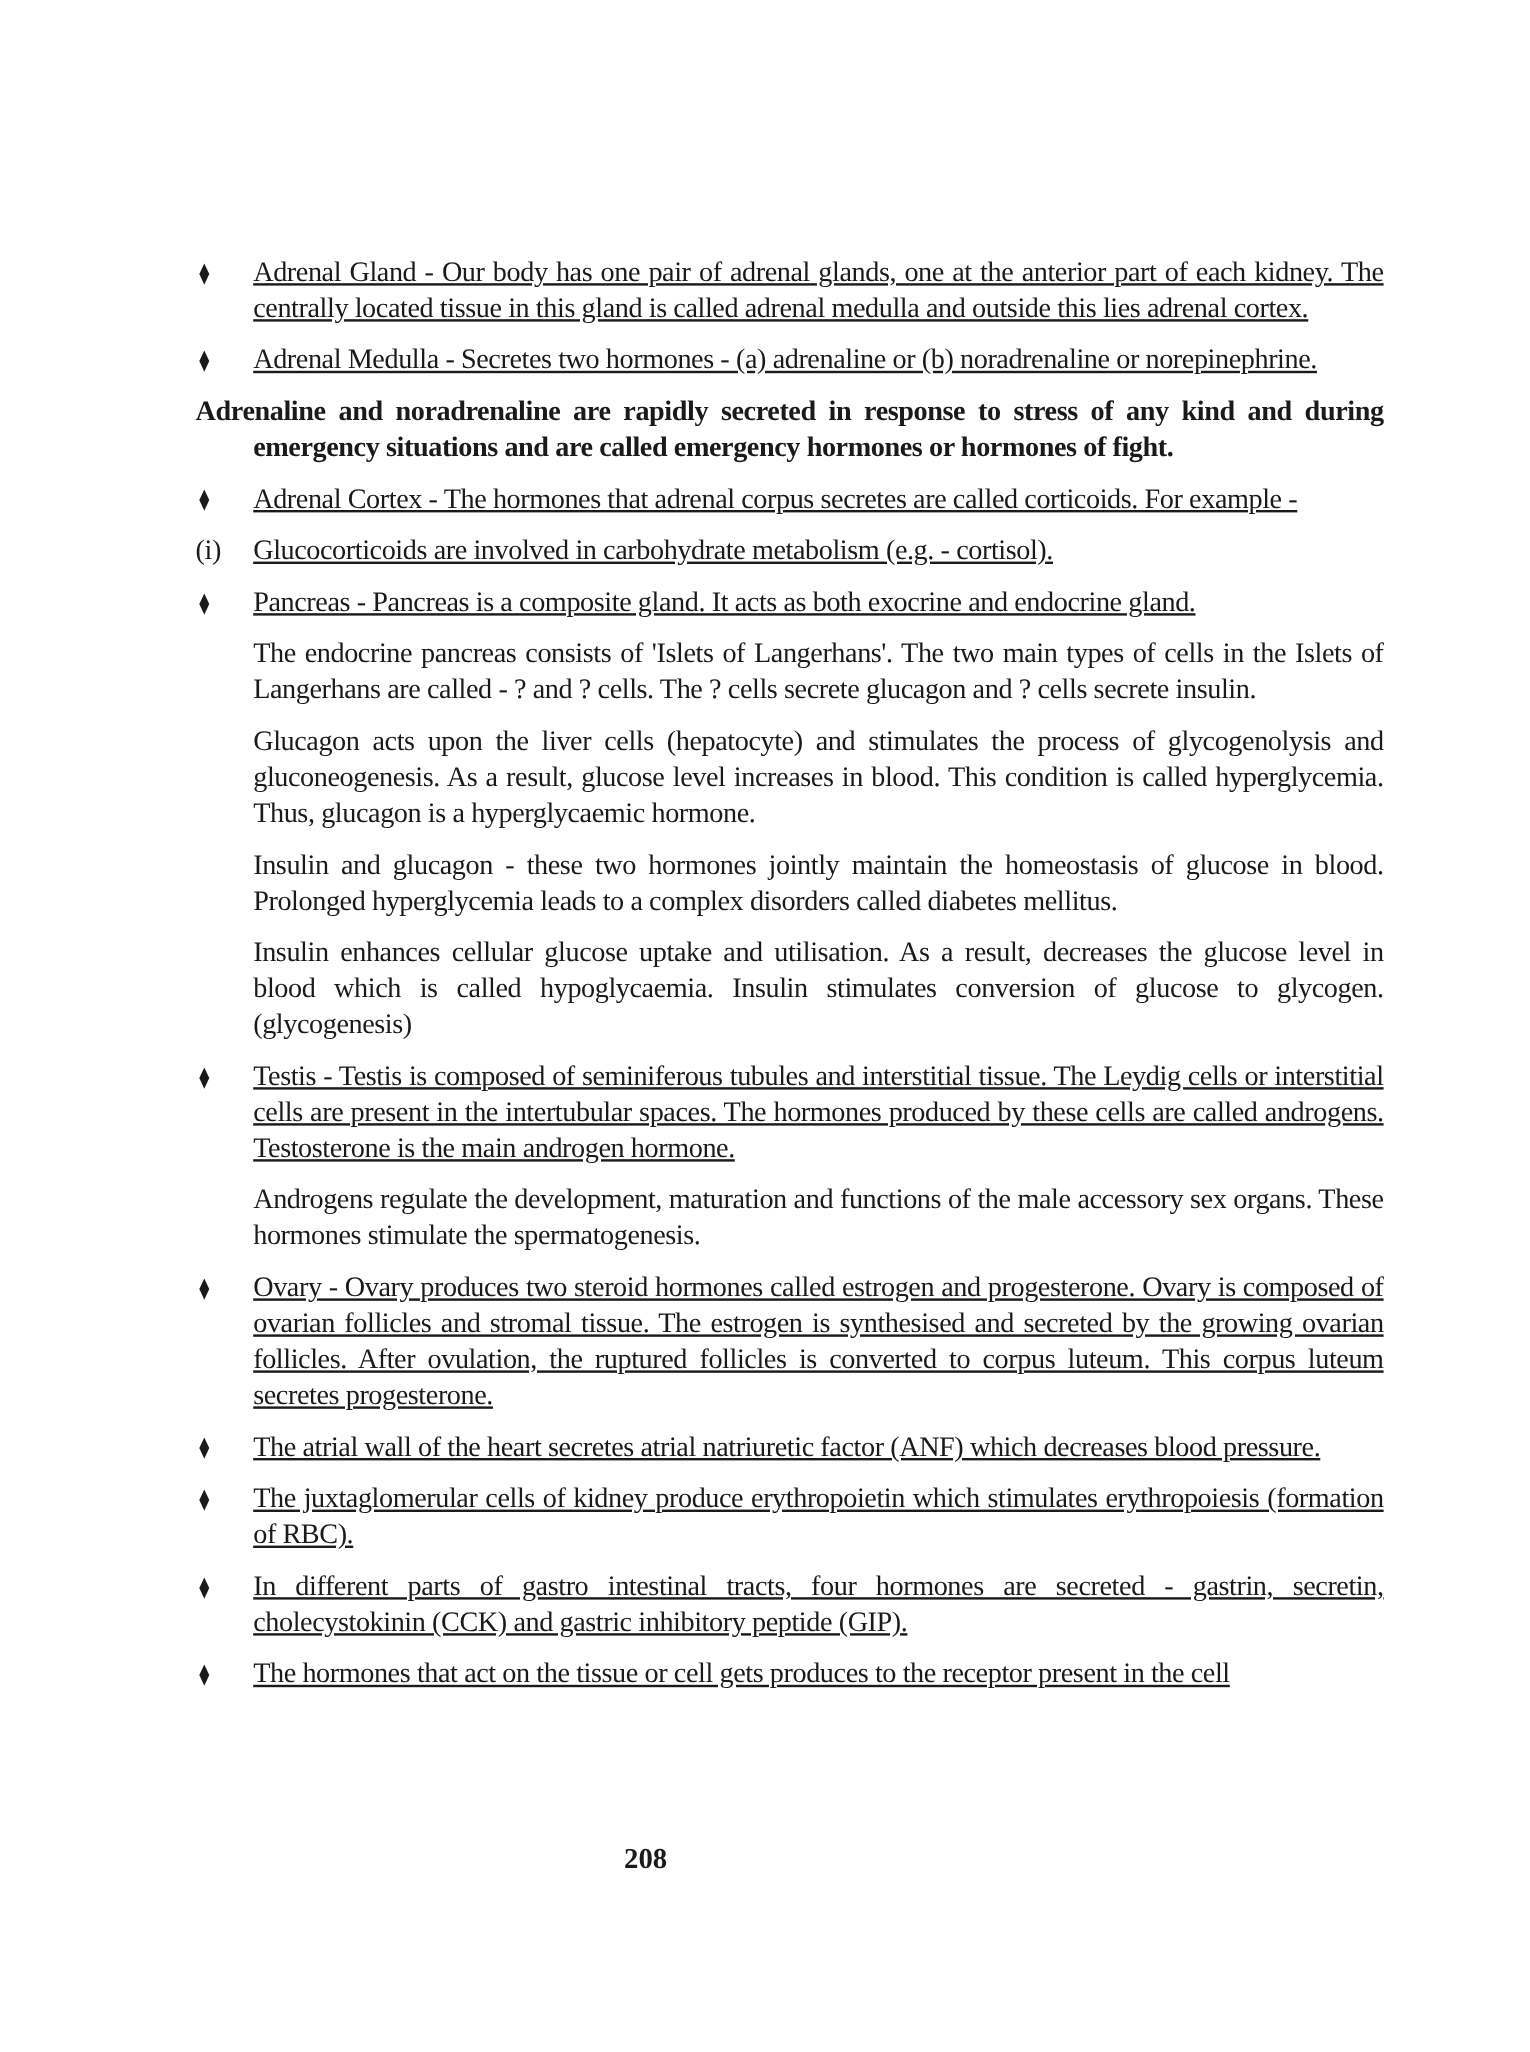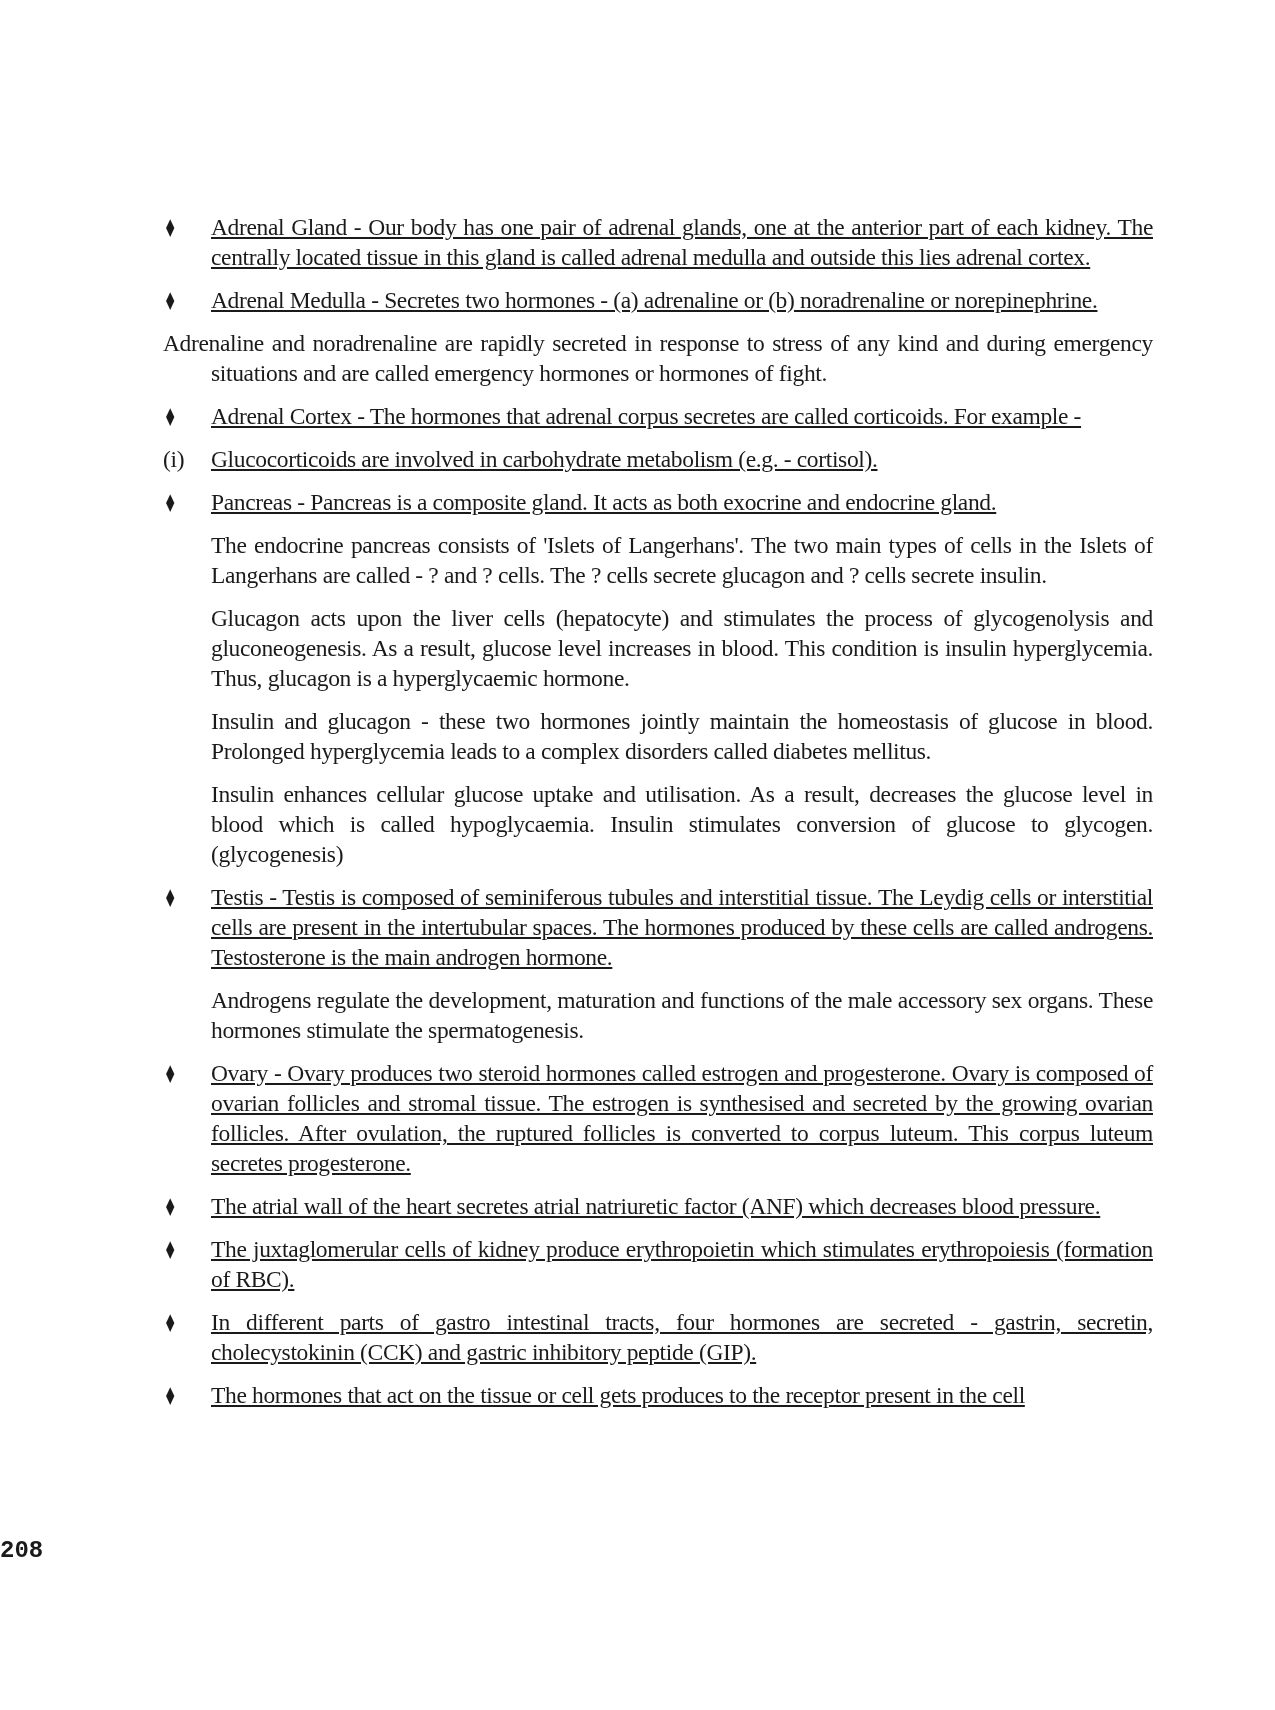--- a/index.html
+++ b/index.html
@@ -12,26 +12,26 @@
     position: absolute; left: 163px; top: 212px; width: 990px;
     font-size: 23.5px; line-height: 30px; letter-spacing: -0.35px;
   }
   .item { position: relative; margin: 0 0 13px 0; text-align: justify; }
   .item.bullet, .item.numbered, .item.sub { padding-left: 48px; }
   .marker {
     position: absolute; left: 2px; top: 0;
   }
   .bullet .marker { font-size: 17px; left: 3px; top: 1px; }
   .numbered .marker { left: 0; }
-  .plain { padding-left: 48px; text-indent: -48px; }
+  .plain { padding-left: 48px; text-indent: -48px; font-weight: bold; }
   .text { display: block; text-decoration: underline; }
   .pagenum {
     position: absolute; left: 0; width: 1076px; top: 1537px;
-    font-weight: bold; font-size: 24px;
-    font-family: Liberation Mono, monospace;
+    text-align: center; font-weight: bold; font-size: 24px;
+    font-family: Liberation Serif, serif;
   }
 </style>
 </head>
 <body>
 
 <div class="page">
   <div class="item bullet">
     <span class="marker">⧫</span>
     <span class="text">Adrenal Gland - Our body has one pair of adrenal glands, one at the anterior part of each kidney. The centrally located tissue in this gland is called adrenal medulla and outside this lies adrenal cortex.</span>
   </div>
@@ -46,21 +46,21 @@
   </div>
   <div class="item numbered">
     <span class="marker">(i)</span>
     <span class="text">Glucocorticoids are involved in carbohydrate metabolism (e.g. - cortisol).</span>
   </div>
   <div class="item bullet">
     <span class="marker">⧫</span>
     <span class="text">Pancreas - Pancreas is a composite gland. It acts as both exocrine and endocrine gland.</span>
   </div>
   <div class="item sub">The endocrine pancreas consists of 'Islets of Langerhans'. The two main types of cells in the Islets of Langerhans are called - ? and ? cells. The ? cells secrete glucagon and ? cells secrete insulin.</div>
-  <div class="item sub">Glucagon acts upon the liver cells (hepatocyte) and stimulates the process of glycogenolysis and gluconeogenesis. As a result, glucose level increases in blood. This condition is insulin hyperglycemia. Thus, glucagon is a hyperglycaemic hormone.</div>
+  <div class="item sub">Glucagon acts upon the liver cells (hepatocyte) and stimulates the process of glycogenolysis and gluconeogenesis. As a result, glucose level increases in blood. This condition is called hyperglycemia. Thus, glucagon is a hyperglycaemic hormone.</div>
   <div class="item sub">Insulin and glucagon - these two hormones jointly maintain the homeostasis of glucose in blood. Prolonged hyperglycemia leads to a complex disorders called diabetes mellitus.</div>
   <div class="item sub">Insulin enhances cellular glucose uptake and utilisation. As a result, decreases the glucose level in blood which is called hypoglycaemia. Insulin stimulates conversion of glucose to glycogen. (glycogenesis)</div>
   <div class="item bullet">
     <span class="marker">⧫</span>
     <span class="text">Testis - Testis is composed of seminiferous tubules and interstitial tissue. The Leydig cells or interstitial cells are present in the intertubular spaces. The hormones produced by these cells are called androgens. Testosterone is the main androgen hormone.</span>
   </div>
   <div class="item sub">Androgens regulate the development, maturation and functions of the male accessory sex organs. These hormones stimulate the spermatogenesis.</div>
   <div class="item bullet">
     <span class="marker">⧫</span>
     <span class="text">Ovary - Ovary produces two steroid hormones called estrogen and progesterone. Ovary is composed of ovarian follicles and stromal tissue. The estrogen is synthesised and secreted by the growing ovarian follicles. After ovulation, the ruptured follicles is converted to corpus luteum. This corpus luteum secretes progesterone.</span>

